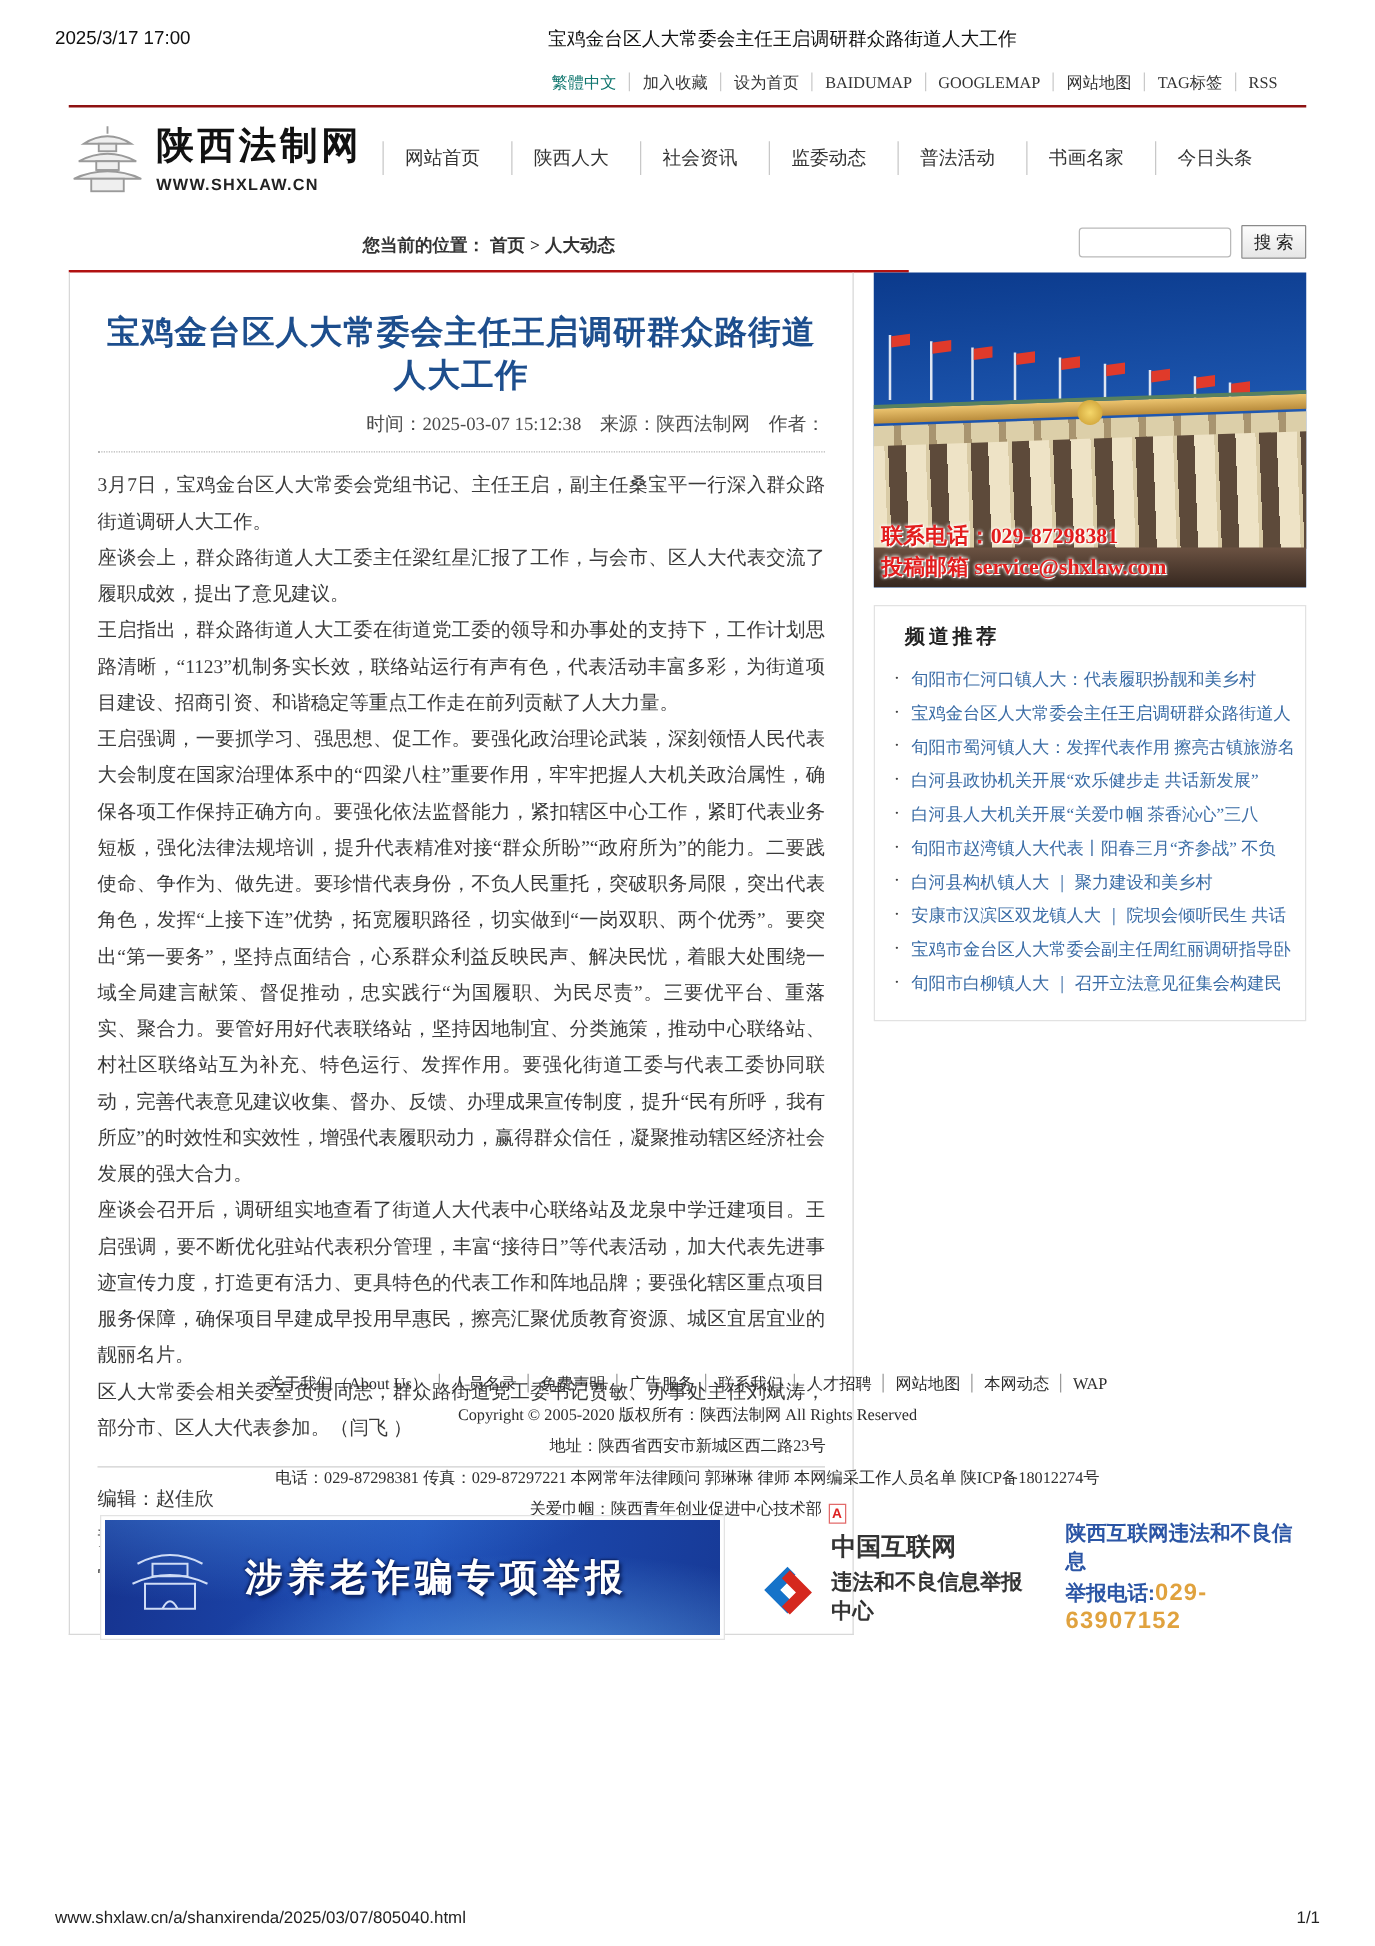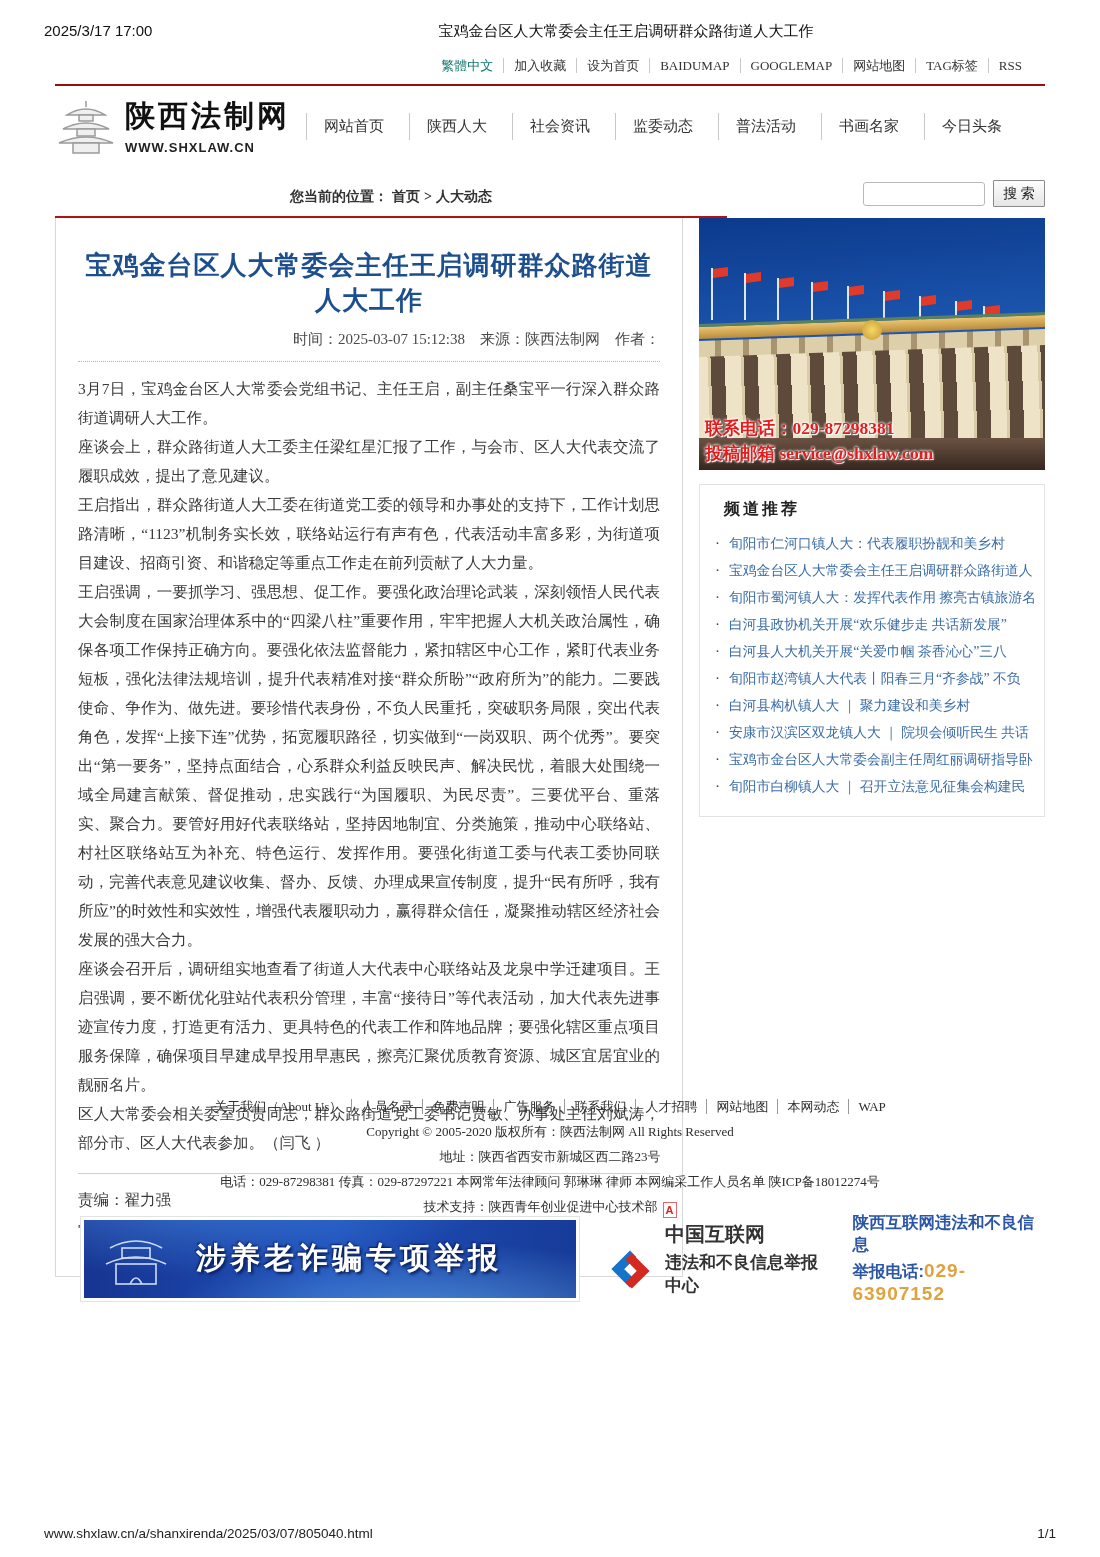--- a/index.html
+++ b/index.html
@@ -92,21 +92,21 @@
   .flinks span { padding:0 9px; border-left:1px solid #999; }
   .flinks span:first-child { border-left:none; }
   .tech-line { display:inline-block; }
   .beian-box { display:inline-block; margin-left:5px; width:14px; height:16px; line-height:15px; border:1px solid #e26a6a;
                color:#d22; font-size:11px; font-weight:bold; vertical-align:-3px; text-align:center;
                font-family:"Liberation Sans",sans-serif; }
 
   
   .banners { position:absolute; top:1212px; left:80px; width:960px; display:flex; align-items:center; }
   .fraud-box { border:1px solid #e3e3e3; padding:3px; background:#fff; }
-  .fraud-banner { width:492px; height:78px; display:flex; align-items:center;
+  .fraud-banner { width:492px; height:92px; display:flex; align-items:center;
       background:
         radial-gradient(ellipse at 72% 130%, rgba(120,200,255,.55), transparent 55%),
         radial-gradient(ellipse at 20% -30%, rgba(90,170,255,.45), transparent 55%),
         linear-gradient(100deg,#16338f 0%,#1e4fb8 50%,#173a97 100%); }
   .fraud-banner svg { margin-left:16px; flex:none; }
   .fraud-text { margin-left:24px; font-size:30px; font-weight:bold; color:#fff; letter-spacing:4px;
                 text-shadow:2px 2px 3px #081c58, -1px -1px 2px #081c58; }
   .report-center { display:flex; align-items:flex-end; margin-left:26px; }
   .rc-text { margin-left:10px; font-family:"Liberation Sans","DejaVu Sans",sans-serif; }
   .rc-l1 { font-size:20px; font-weight:bold; color:#333; }
@@ -181,20 +181,21 @@
       <div class="meta">时间：2025-03-07 15:12:38　来源：陕西法制网　作者：</div>
       <div class="body">
         <p>3月7日，宝鸡金台区人大常委会党组书记、主任王启，副主任桑宝平一行深入群众路街道调研人大工作。</p>
         <p>座谈会上，群众路街道人大工委主任梁红星汇报了工作，与会市、区人大代表交流了履职成效，提出了意见建议。</p>
         <p>王启指出，群众路街道人大工委在街道党工委的领导和办事处的支持下，工作计划思路清晰，“1123”机制务实长效，联络站运行有声有色，代表活动丰富多彩，为街道项目建设、招商引资、和谐稳定等重点工作走在前列贡献了人大力量。</p>
         <p>王启强调，一要抓学习、强思想、促工作。要强化政治理论武装，深刻领悟人民代表大会制度在国家治理体系中的“四梁八柱”重要作用，牢牢把握人大机关政治属性，确保各项工作保持正确方向。要强化依法监督能力，紧扣辖区中心工作，紧盯代表业务短板，强化法律法规培训，提升代表精准对接“群众所盼”“政府所为”的能力。二要践使命、争作为、做先进。要珍惜代表身份，不负人民重托，突破职务局限，突出代表角色，发挥“上接下连”优势，拓宽履职路径，切实做到“一岗双职、两个优秀”。要突出“第一要务”，坚持点面结合，心系群众利益反映民声、解决民忧，着眼大处围绕一域全局建言献策、督促推动，忠实践行“为国履职、为民尽责”。三要优平台、重落实、聚合力。要管好用好代表联络站，坚持因地制宜、分类施策，推动中心联络站、村社区联络站互为补充、特色运行、发挥作用。要强化街道工委与代表工委协同联动，完善代表意见建议收集、督办、反馈、办理成果宣传制度，提升“民有所呼，我有所应”的时效性和实效性，增强代表履职动力，赢得群众信任，凝聚推动辖区经济社会发展的强大合力。</p>
         <p>座谈会召开后，调研组实地查看了街道人大代表中心联络站及龙泉中学迁建项目。王启强调，要不断优化驻站代表积分管理，丰富“接待日”等代表活动，加大代表先进事迹宣传力度，打造更有活力、更具特色的代表工作和阵地品牌；要强化辖区重点项目服务保障，确保项目早建成早投用早惠民，擦亮汇聚优质教育资源、城区宜居宜业的靓丽名片。</p>
         <p>区人大常委会相关委室负责同志，群众路街道党工委书记贾敏、办事处主任刘斌涛，部分市、区人大代表参加。（闫飞 ）</p>
       </div>
       <div class="editors">
+        <div>编辑：赵佳欣</div>
         <div>责编：翟力强</div>
         <div>审核：姚启明</div>
       </div>
     </div>
 
     <div class="sidebar">
       <div class="photo">
         <div class="flags">
           <div class="flag"></div>
             <div class="flag"></div>
@@ -266,21 +267,21 @@
   </div>
 
   <div class="footer">
     <div class="flinks">
       <span><a>关于我们（About Us）</a></span><span><a>人员名录</a></span><span><a>免费声明</a></span><span><a>广告服务</a></span><span><a>联系我们</a></span><span><a>人才招聘</a></span><span><a>网站地图</a></span><span><a>本网动态</a></span><span><a>WAP</a></span>
     </div>
     <div>Copyright © 2005-2020 版权所有：陕西法制网 All Rights Reserved</div>
     <div>地址：陕西省西安市新城区西二路23号</div>
     <div>电话：029-87298381 传真：029-87297221 本网常年法律顾问 郭琳琳 律师 本网编采工作人员名单 陕ICP备18012274号</div>
     <div>
-      <span class="tech-line">技术支持：陕西青年创业促进中心技术部</span><span class="beian-box">A</span>
+      <span class="tech-line">关爱巾帼：陕西青年创业促进中心技术部</span><span class="beian-box">A</span>
     </div>
   </div>
 
   <div class="banners">
     <div class="fraud-box">
       <div class="fraud-banner">
         <svg width="72" height="62" viewBox="0 0 72 62">
           <g fill="none" stroke="#cfdcf6" stroke-width="1.6">
             <path d="M10 20 Q36 6 62 20"></path>
             <rect x="22" y="20" width="28" height="10"></rect>

